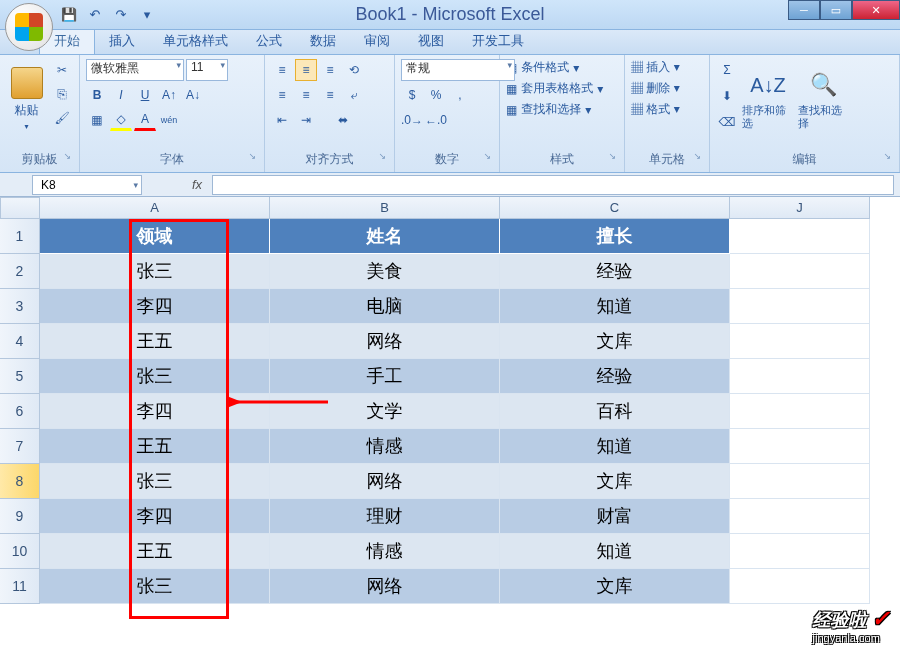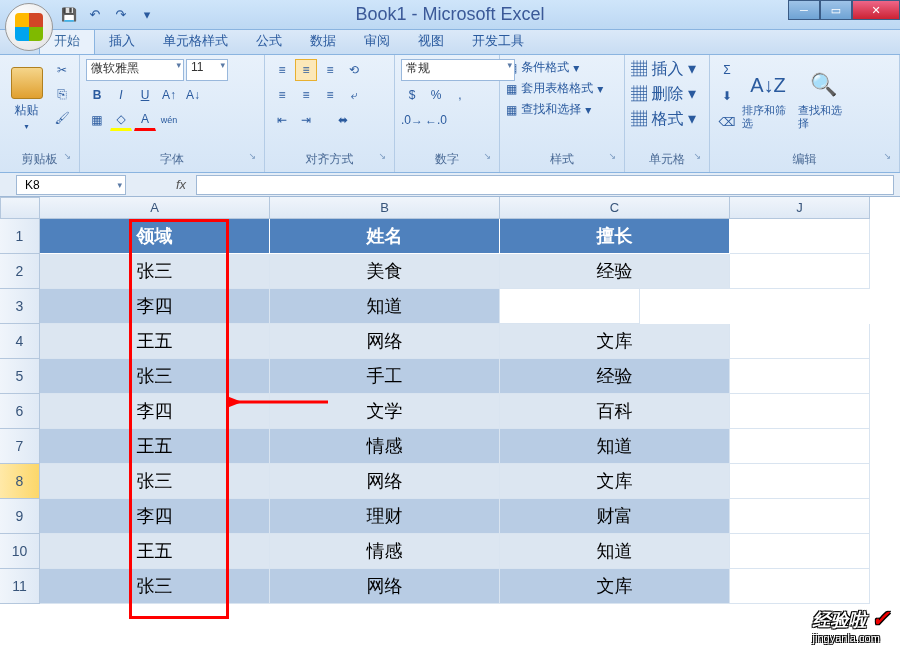--- a/index.html
+++ b/index.html
@@ -32,21 +32,21 @@
 .big-btn { display: flex; flex-direction: column; align-items: center; justify-content: center; width: 44px; height: 80px; font-size: 12px; color: #2a5a9e; gap: 3px; }
 .big-btn .ico { width: 32px; height: 32px; }
 .small-grid { display: flex; flex-direction: column; gap: 2px; }
 .small-row { display: flex; gap: 2px; align-items: center; }
 .sb { width: 22px; height: 22px; display: flex; align-items: center; justify-content: center; font-size: 12px; color: #2a5a9e; border: 1px solid transparent; }
 .combo { height: 22px; border: 1px solid #99b8dc; background: #fff; font-size: 12px; padding: 0 14px 0 4px; position: relative; color: #333; }
 .combo::after { content: "▾"; position: absolute; right: 2px; color: #5a7aa5; font-size: 9px; }
 
 
 .formula-row { height: 24px; display: flex; background: #e4edf7; border-bottom: 1px solid #9fb8d5; align-items: center; }
-.name-box { width: 110px; height: 20px; margin-left: 16px; border: 1px solid #9fb8d5; background: #fff; font-size: 12px; padding: 0 16px 0 8px; position: relative; display: flex; align-items: center; }
+.name-box { width: 110px; height: 20px; margin-left: 32px; border: 1px solid #9fb8d5; background: #fff; font-size: 12px; padding: 0 16px 0 8px; position: relative; display: flex; align-items: center; }
 .name-box::after { content: "▾"; position: absolute; right: 3px; color: #5a7aa5; font-size: 9px; }
 .fx-ico { width: 30px; text-align: center; color: #555; font-style: italic; font-size: 13px; margin-left: 40px; }
 .formula-input { flex: 1; height: 20px; border: 1px solid #9fb8d5; background: #fff; margin-right: 6px; }
 
 
 .grid-area { position: relative; height: 450px; overflow: hidden; }
 .select-all { position: absolute; left: 0; top: 0; width: 40px; height: 22px; background: linear-gradient(#f0f5fb,#dfe9f5); border: 1px solid #b4c7dd; }
 .col-headers { position: absolute; left: 40px; top: 0; height: 22px; display: flex; }
 .col-h { background: linear-gradient(#f0f5fb,#dfe9f5); border-right: 1px solid #b4c7dd; border-bottom: 1px solid #b4c7dd; display: flex; align-items: center; justify-content: center; font-size: 13px; color: #37547a; }
 .row-headers { position: absolute; left: 0; top: 22px; width: 40px; }
@@ -191,21 +191,21 @@
   <div class="group" style="width:125px">
     <div class="group-body" style="flex-direction:column;gap:4px;font-size:12px;color:#2a5a9e">
       <div style="display:flex;gap:4px;align-items:center"><span>▦</span><span>条件格式</span> ▾</div>
       <div style="display:flex;gap:4px;align-items:center"><span>▦</span><span>套用表格格式</span> ▾</div>
       <div style="display:flex;gap:4px;align-items:center"><span>▦</span><span>查找和选择</span> ▾</div>
     </div>
     <div class="group-label">样式</div>
   </div>
 
   <div class="group" style="width:85px">
-    <div class="group-body" style="flex-direction:column;gap:4px;font-size:16px;color:#2a5a9e">
+    <div class="group-body" style="flex-direction:column;gap:4px;font-size:12px;color:#2a5a9e">
       <div>▦ <span>插入</span> ▾</div>
       <div>▦ <span>删除</span> ▾</div>
       <div>▦ <span>格式</span> ▾</div>
     </div>
     <div class="group-label">单元格</div>
   </div>
 
   <div class="group" style="flex:1">
     <div class="group-body">
       <div class="small-grid" style="gap:4px">
@@ -261,20 +261,21 @@
         <div class="cell " style="width: 140px;"></div>
       </div>
       <div class="row">
         <div class="cell even-cell" style="width: 230px;">张三</div>
         <div class="cell even-cell" style="width: 230px;">美食</div>
         <div class="cell even-cell" style="width: 230px;">经验</div>
         <div class="cell " style="width: 140px;"></div>
       </div>
       <div class="row">
         <div class="cell odd-cell" style="width: 230px;">李四</div>
+        <div class="cell odd-cell" style="width: 230px;">电脑</div>
         <div class="cell odd-cell" style="width: 230px;">知道</div>
         <div class="cell " style="width: 140px;"></div>
       </div>
       <div class="row">
         <div class="cell even-cell" style="width: 230px;">王五</div>
         <div class="cell even-cell" style="width: 230px;">网络</div>
         <div class="cell even-cell" style="width: 230px;">文库</div>
         <div class="cell " style="width: 140px;"></div>
       </div>
       <div class="row">

